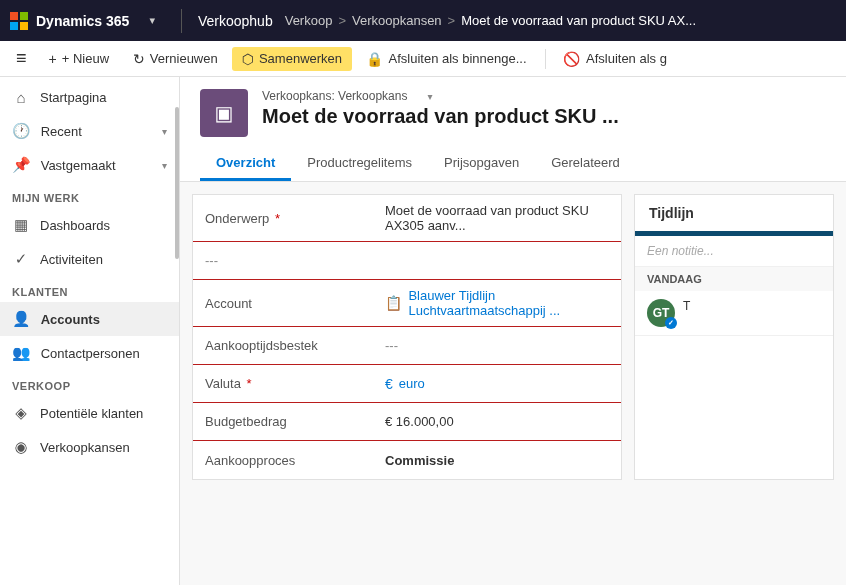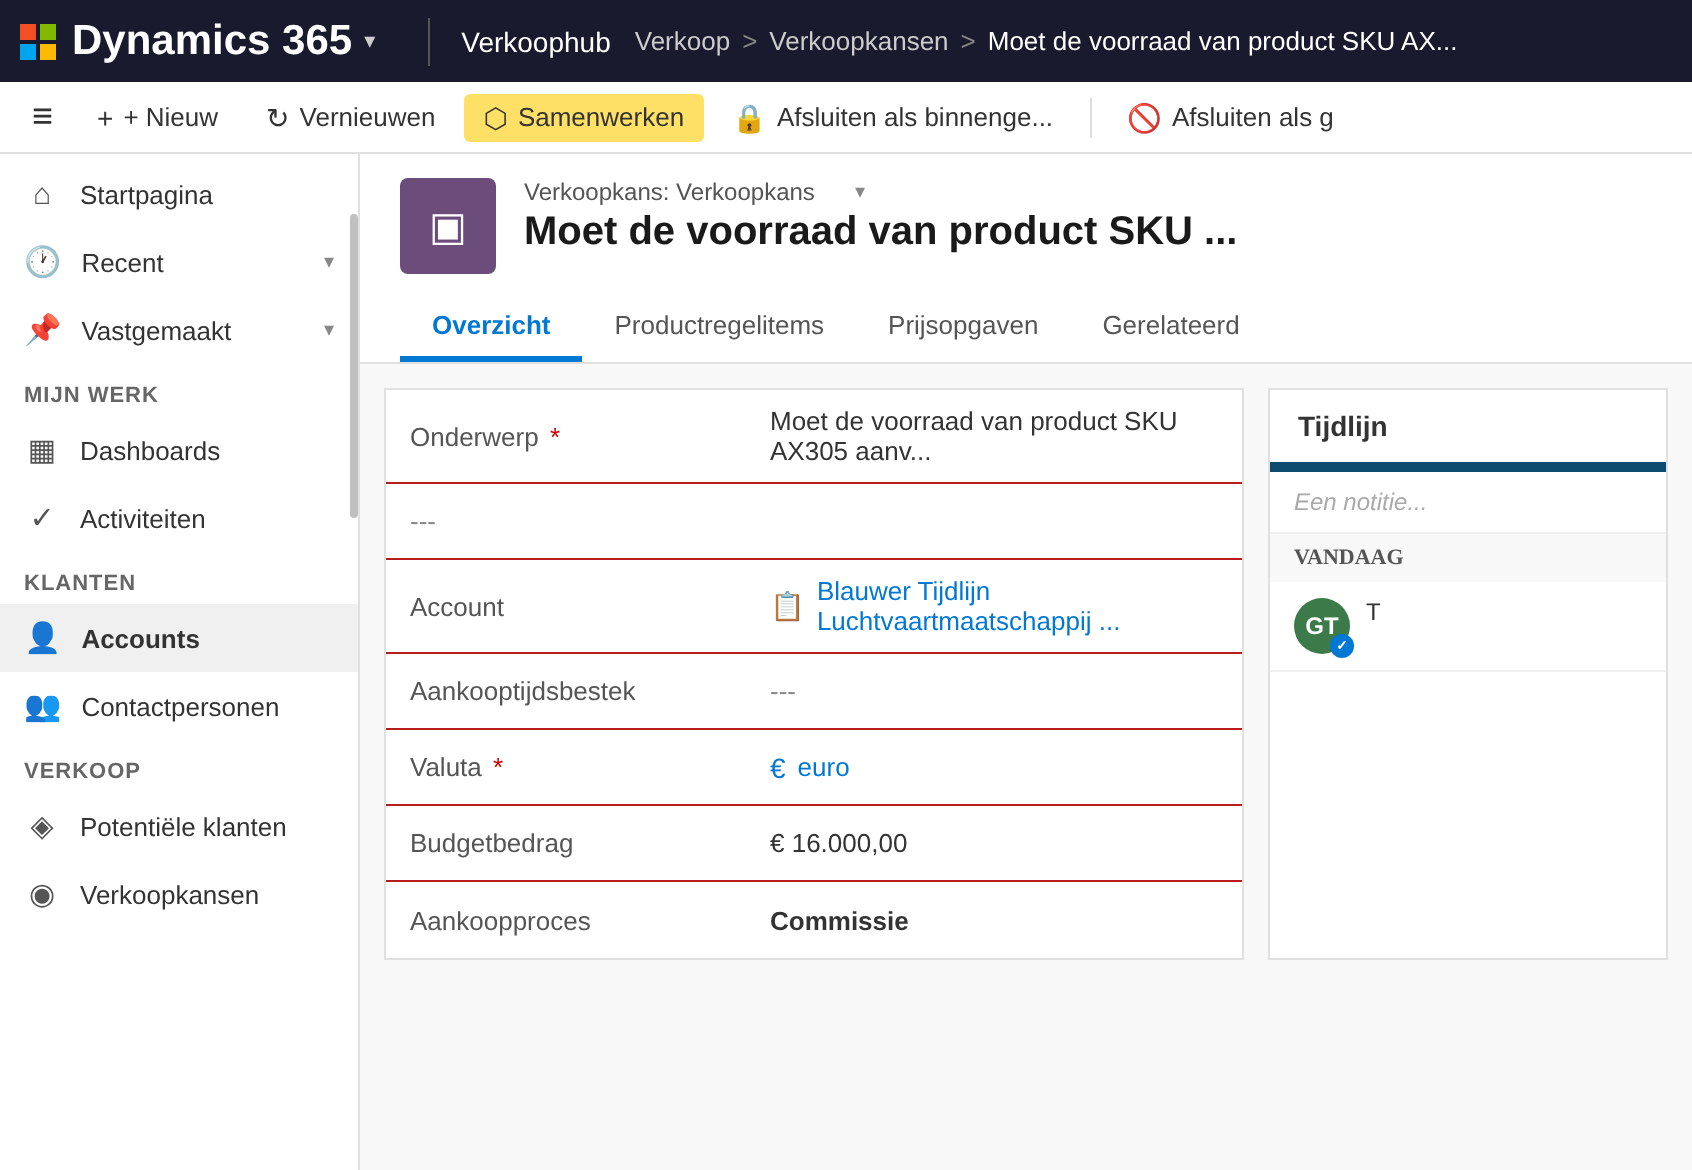--- a/index.html
+++ b/index.html
@@ -31,24 +31,24 @@
     }
     .logo-grid span {
       background: #fff;
       display: block;
     }
     .logo-grid span:nth-child(1) { background: #f25022; }
     .logo-grid span:nth-child(2) { background: #7fba00; }
     .logo-grid span:nth-child(3) { background: #00a4ef; }
     .logo-grid span:nth-child(4) { background: #ffb900; }
     .top-bar-title {
-      font-size: 21px;
+      font-size: 14px;
       font-weight: 600;
       color: #fff;
-      margin-right: 6px;
+      margin-right: 20px;
     }
     .top-bar-chevron {
       color: #ccc;
       font-size: 11px;
       margin-right: 16px;
     }
     .top-bar-divider {
       width: 1px;
       height: 24px;
       background: #555;
@@ -291,21 +291,20 @@
       color: #888;
       border-bottom: 1px solid #f0f0f0;
       cursor: text;
     }
     .timeline-section-label {
       padding: 6px 12px;
       font-size: 11px;
       font-weight: 700;
       color: #555;
       background: #f8f8f8;
-      font-family: Liberation Serif, serif;
     }
     .timeline-item {
       display: flex;
       align-items: flex-start;
       padding: 8px 12px;
       gap: 8px;
       border-bottom: 1px solid #f0f0f0;
       justify-content: space-between;
     }
     .timeline-avatar {

